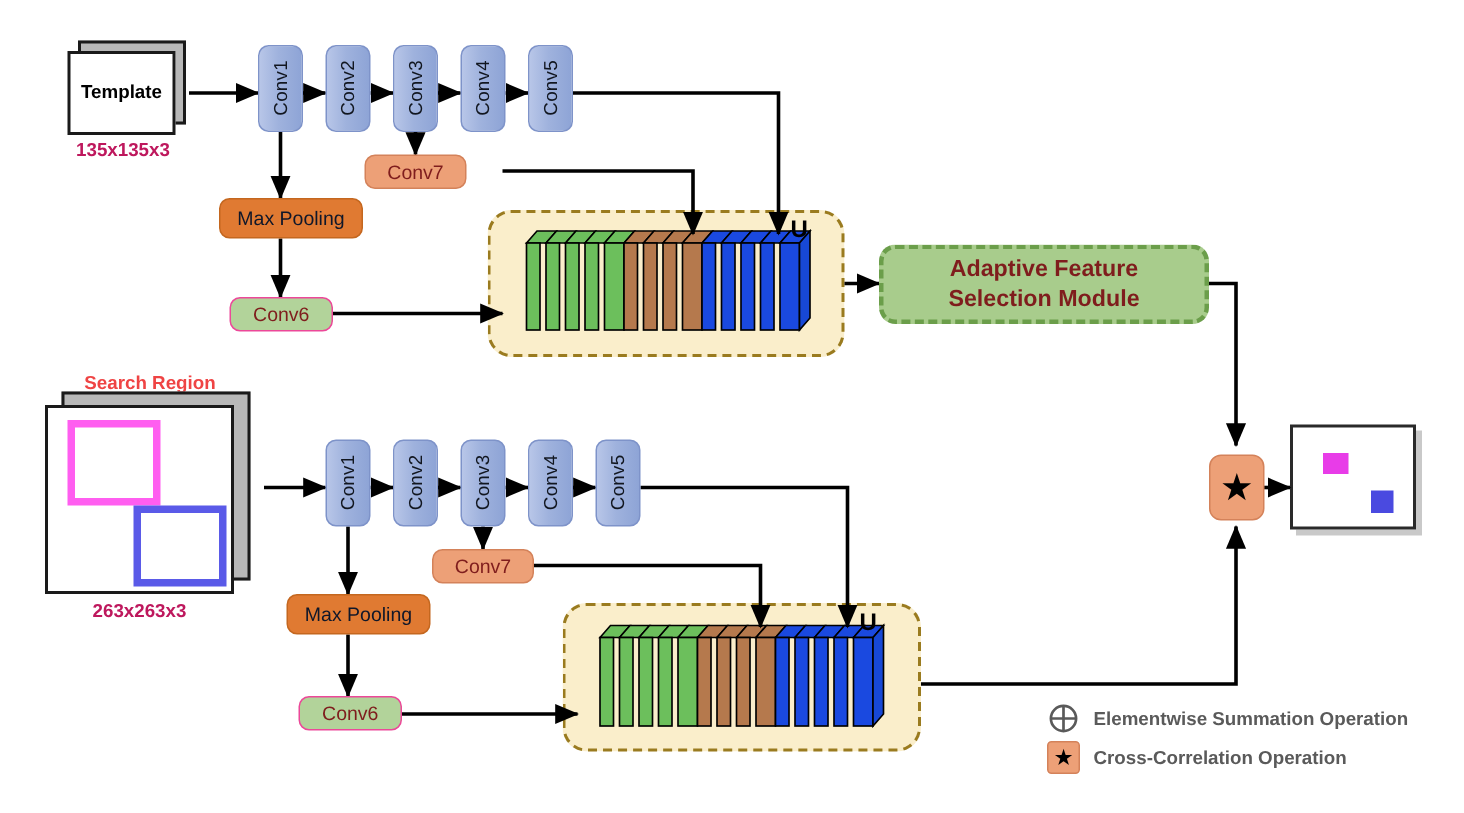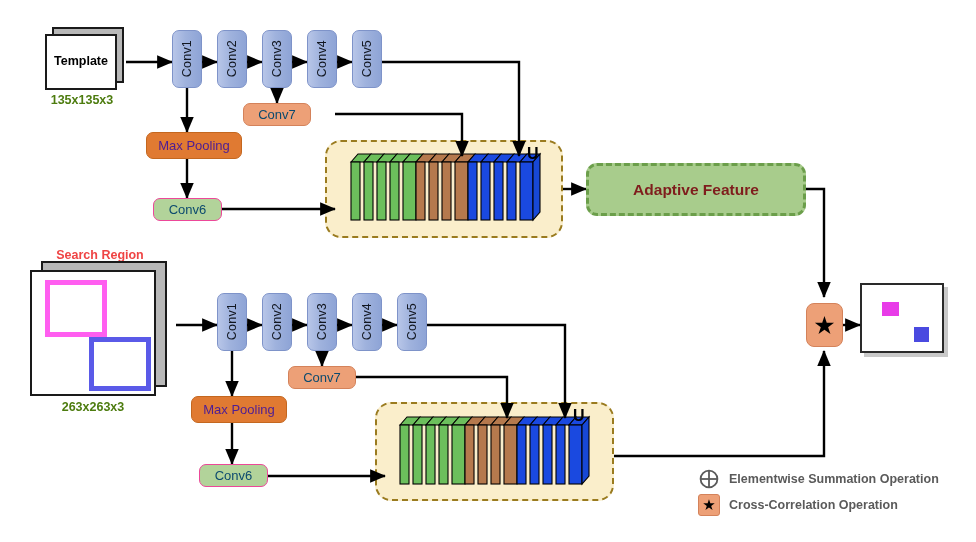--- a/index.html
+++ b/index.html
@@ -36,21 +36,21 @@
     z-index: 5;
     font-weight: bold;
     color: #000;
     text-align: center;
     white-space: nowrap;
   }
   .dim-label {
     position: absolute;
     font-weight: bold;
     font-size: 12.5px;
-    color: #4d7c0f;
+    color: #be185d;
     text-align: center;
     white-space: nowrap;
   }
   .caption-label {
     position: absolute;
     font-weight: bold;
     font-size: 12.5px;
     color: #ef4444;
     text-align: center;
     white-space: nowrap;
@@ -78,32 +78,32 @@
 
   
   .hbox {
     position: absolute;
     border-radius: 7px;
     box-sizing: border-box;
     display: flex;
     align-items: center;
     justify-content: center;
     font-size: 13px;
-    color: #0c4a6e;
+    color: #7f1d1d;
     z-index: 6;
     white-space: nowrap;
   }
   .hbox.conv7 {
     background: #eda077;
     border: 1px solid #d4825a;
   }
   .hbox.maxpool {
     background: #e07a32;
     border: 1px solid #c4671f;
-    color: #4c1d95;
+    color: #0f172a;
   }
   .hbox.conv6 {
     background: #b2d39a;
     border: 1px solid #ec4899;
   }
 
   
   .afsm {
     position: absolute;
     background: #a8cc8c;
@@ -363,20 +363,21 @@
         </g>
 
         <polygon points="200,14 207,6 207,64 200,72" fill="#1748d6"></polygon>
       </g>
     </svg>
   </div>
   <div class="ulabel" style="left:527px; top:145px;">U</div>
 
   <div class="afsm" style="left:586px; top:163px; width:220px; height:53px;">
     <div>Adaptive Feature</div>
+    <div>Selection Module</div>
   </div>
 
   <div class="caption-label" style="left:30px; top:248px; width:140px;">Search Region</div>
   <div class="slab-side" style="left:41px; top:261px; width:126px; height:126px;"></div>
   <div class="slab-face" style="left:30px; top:270px; width:126px; height:126px;"></div>
   <div class="bbox" style="left:45px; top:280px; width:62px; height:57px; border:5px solid #ff5ef0;"></div>
   <div class="bbox" style="left:89px; top:337px; width:62px; height:54px; border:5px solid #5a5ae8;"></div>
   <div class="dim-label" style="left:38px; top:400px; width:110px;">263x263x3</div>
 
   <div class="convbox" style="left:217px; top:293px; width:30px; height:58px;">

